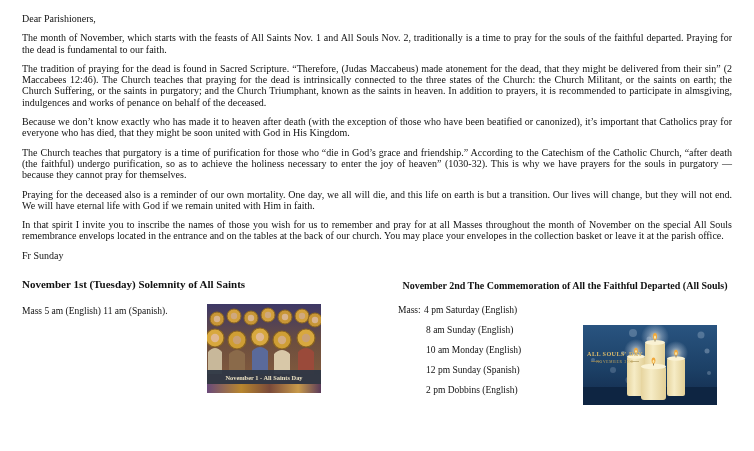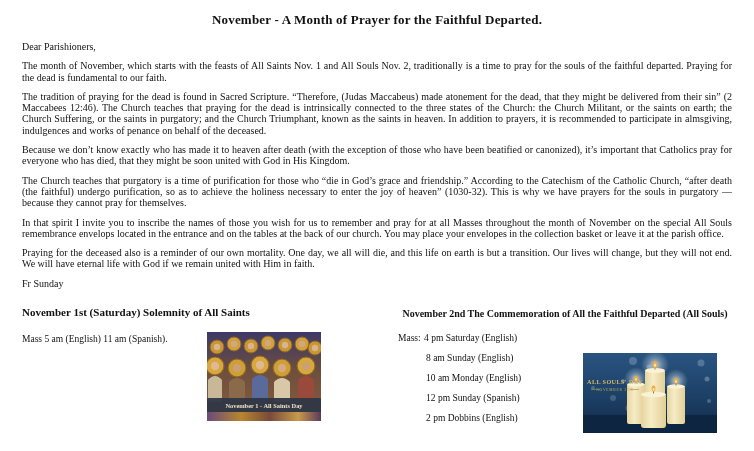--- a/index.html
+++ b/index.html
@@ -76,37 +76,36 @@
   .mass-time { padding-left: 28px; margin-bottom: 10px; }
   .souls-img { width: 134px; height: 80px; flex: none; margin-left: auto; margin-right: 15px; margin-top: 9px; }
 
   svg { display: block; }
 </style>
 </head>
 <body>
 
 <div class="doc">
 
-  <h1 class="doc-title">November - A Month of Prayer for the Faithful Departed.</h1>
 
   <div class="body-text">
     <p class="salutation">Dear Parishioners,</p>
     <p class="para">The month of November, which starts with the feasts of All Saints Nov. 1 and All Souls Nov. 2, traditionally is a time to pray for the souls of the faithful departed. Praying for the dead is fundamental to our faith.</p>
     <p class="para">The tradition of praying for the dead is found in Sacred Scripture. “Therefore, (Judas Maccabeus) made atonement for the dead, that they might be delivered from their sin” (2 Maccabees 12:46). The Church teaches that praying for the dead is intrinsically connected to the three states of the Church: the Church Militant, or the saints on earth; the Church Suffering, or the saints in purgatory; and the Church Triumphant, known as the saints in heaven. In addition to prayers, it is recommended to participate in almsgiving, indulgences and works of penance on behalf of the deceased.</p>
     <p class="para">Because we don’t know exactly who has made it to heaven after death (with the exception of those who have been beatified or canonized), it’s important that Catholics pray for everyone who has died, that they might be soon united with God in His Kingdom.</p>
     <p class="para">The Church teaches that purgatory is a time of purification for those who “die in God’s grace and friendship.” According to the Catechism of the Catholic Church, “after death (the faithful) undergo purification, so as to achieve the holiness necessary to enter the joy of heaven” (1030-32). This is why we have prayers for the souls in purgatory — because they cannot pray for themselves.</p>
+    <p class="para">Praying for the deceased also is a reminder of our own mortality. One day, we all will die, and this life on earth is but a transition. Our lives will change, but they will not end. We will have eternal life with God if we remain united with Him in faith.</p>
     <p class="para">In that spirit I invite you to inscribe the names of those you wish for us to remember and pray for at all Masses throughout the month of November on the special All Souls remembrance envelops located in the entrance and on the tables at the back of our church. You may place your envelopes in the collection basket or leave it at the parish office.</p>
-    <p class="para">Praying for the deceased also is a reminder of our own mortality. One day, we all will die, and this life on earth is but a transition. Our lives will change, but they will not end. We will have eternal life with God if we remain united with Him in faith.</p>
     <p class="signature">Fr Sunday</p>
   </div>
 
   <div class="columns">
 
     <div class="col-left">
-      <h2 class="sec-heading">November 1st (Saturday) Solemnity of All Saints</h2>
+      <h2 class="sec-heading">November 1st (Tuesday) Solemnity of All Saints</h2>
       <div class="left-row">
         <p class="mass-line">Mass 5 am (English) 11 am (Spanish).</p>
 
         <div class="saints-img">
           <svg viewBox="0 0 114 89" width="114" height="89">
             <defs>
               <linearGradient id="saintsBg" x1="0" y1="0" x2="0" y2="1">
                 <stop offset="0" stop-color="#3d3866"></stop>
                 <stop offset="0.45" stop-color="#6e4f3e"></stop>
                 <stop offset="1" stop-color="#8a5e3c"></stop>

